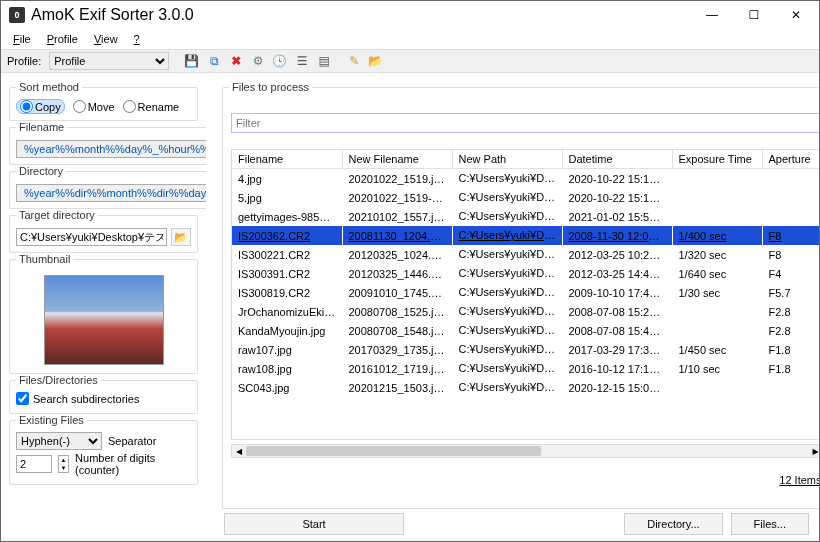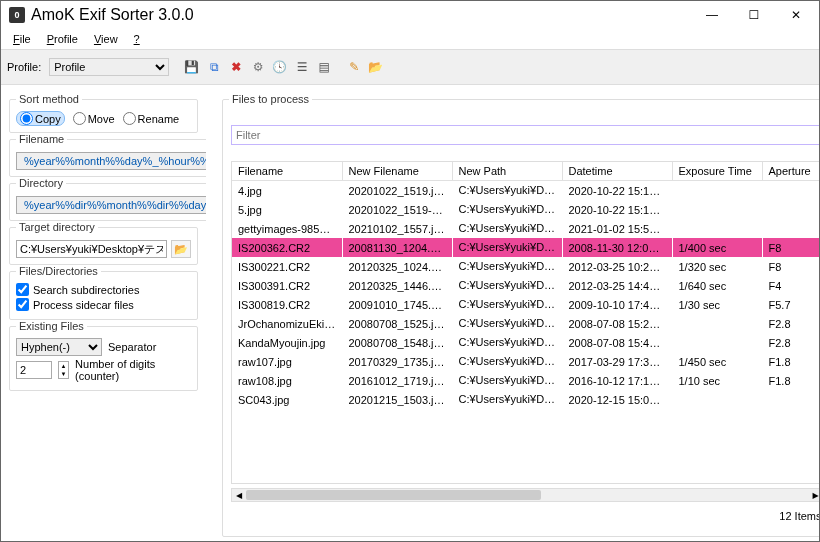--- a/index.html
+++ b/index.html
@@ -4,53 +4,53 @@
 <style>
 * { margin: 0; padding: 0; box-sizing: border-box; font-family: "Segoe UI", Tahoma, sans-serif; font-size: 11px; }
 body { background: #fff; width: 820px; height: 542px; overflow: hidden; position: relative; display: flex; flex-direction: column; border: 1px solid #666; }
 .titlebar { height: 28px; display: flex; align-items: center; padding: 0 2px 0 8px; background: #fff; }
 .titlebar .app-icon { width: 16px; height: 16px; background: #333; color: #fff; font-size: 9px; font-weight: bold; display: flex; align-items: center; justify-content: center; border-radius: 2px; margin-right: 6px; }
 .titlebar .title { flex: 1; font-size: 16px; }
 .titlebar .winbtn { width: 42px; height: 26px; display: flex; align-items: center; justify-content: center; font-size: 12px; }
 .menubar { height: 20px; display: flex; align-items: center; padding: 0 4px; }
 .menubar .mitem { padding: 2px 8px; }
 .menubar .mitem u { text-decoration: underline; }
-.toolbar { height: 36px; background: #f0f0f0; border-top: 1px solid #ddd; border-bottom: 1px solid #ddd; display: flex; align-items: center; padding: 0 6px; gap: 4px; }
+.toolbar { height: 24px; background: #f0f0f0; border-top: 1px solid #ddd; border-bottom: 1px solid #ddd; display: flex; align-items: center; padding: 0 6px; gap: 4px; }
 .toolbar .lbl { margin-right: 4px; }
 .toolbar select { height: 18px; width: 120px; border: 1px solid #ccc; font-size: 11px; }
 .toolbar .tbtn { width: 18px; height: 18px; display: flex; align-items: center; justify-content: center; font-size: 12px; cursor: pointer; }
 .content { flex: 1; display: flex; overflow: hidden; }
 .leftpane { width: 205px; padding: 8px; overflow-y: auto; display: flex; flex-direction: column; gap: 0; }
 fieldset { border: 1px solid #ddd; padding: 4px 6px 6px; border-radius: 2px; }
 legend { padding: 0 3px; color: #333; font-size: 11px; }
 .radio-row { display: flex; gap: 8px; margin-top: 2px; }
 .radio-row label { display: flex; align-items: center; gap: 2px; }
 .radio-row .active { background: #cfe6ff; border: 1px solid #7eb7f2; border-radius: 7px; padding: 0 3px; }
 .field-row { display: flex; align-items: center; gap: 4px; margin-top: 3px; }
 .field-row input[type=text], .field-row select { flex: 1; height: 18px; border: 1px solid #aaa; padding: 0 3px; font-size: 11px; }
 .field-row .iconbtn { width: 20px; height: 18px; border: 1px solid #ccc; background: #f5f5f5; display: flex; align-items: center; justify-content: center; font-size: 11px; }
 .thumb { width: 120px; height: 90px; margin: 6px auto 2px; background: linear-gradient(to bottom, #5a8ed6 0%, #8eb3db 40%, #e6e6f0 42%, #b5453c 60%, #8d3530 80%, #5e2a26 100%); border: 1px solid #999; }
 .checklist label { display: flex; align-items: flex-end; gap: 4px; margin: 2px 0; }
 .num-row { display: flex; align-items: center; gap: 6px; margin: 2px 0; }
 .num-row input[type=text] { width: 36px; height: 18px; border: 1px solid #aaa; text-align: left; padding: 0 3px; }
 .spin { width: 12px; height: 18px; border: 1px solid #aaa; display: flex; flex-direction: column; }
 .spin div { flex: 1; display: flex; align-items: center; justify-content: center; font-size: 6px; line-height: 1; }
-.rightpane { flex: 1; padding: 8px 8px 4px 16px; display: flex; flex-direction: row; overflow: hidden; }
+.rightpane { flex: 1; padding: 8px 8px 4px 16px; display: flex; flex-direction: column; overflow: hidden; }
 .rightpane fieldset.files { flex: 1; display: flex; flex-direction: column; overflow: hidden; }
 .filterbox { height: 20px; border: 1px solid #c4b5fd; margin: 16px 2px; padding: 0 4px; color: #777; display: flex; align-items: center; }
 .table-wrap { flex: 1; border: 1px solid #ddd; margin: 0 2px; overflow: auto; position: relative; background: #fff; }
 table { border-collapse: collapse; width: 100%; table-layout: fixed; }
 th { background: #fff; border-bottom: 1px solid #e0e0e0; border-right: 1px solid #e0e0e0; text-align: left; padding: 3px 6px; font-weight: normal; position: sticky; top: 0; }
 td { padding: 2px 6px; border-right: 1px solid transparent; white-space: nowrap; overflow: hidden; text-overflow: ellipsis; }
-tr.sel td { background: #ec4899; }
+tr.sel td { background: #1d4ed8; text-decoration: underline; }
 .hscroll { height: 14px; margin: 4px 2px 0; background: #f0f0f0; border: 1px solid #ddd; position: relative; }
 .hscroll .thumb-s { position: absolute; left: 14px; top: 1px; bottom: 1px; width: 50%; background: #ccc; border-radius: 2px; }
 .hscroll .arr { position: absolute; top: 0; bottom: 0; width: 14px; display: flex; align-items: center; justify-content: center; font-size: 8px; }
 .hscroll .arr.l { left: 0; } .hscroll .arr.r { right: 0; }
-.count { text-align: right; margin: 8px 4px; font-size: 11px; }
+.count { text-align: right; margin: 16px 4px; font-size: 11px; text-decoration: underline; }
 .bottombtns { display: flex; gap: 8px; padding: 4px 2px 2px; justify-content: flex-end; }
 .bottombtns .spacer { flex: 1; }
 .bottombtns button { height: 22px; padding: 0 22px; border: 1px solid #ccc; background: #f3f3f3; font-size: 11px; }
 .bottombtns button:first-child { flex: 0 0 180px; }
 .blue { color: #0058b0; }
 </style>
 </head>
 <body>
 
 <div class="titlebar">
@@ -123,30 +123,30 @@
     </fieldset>
 
     <fieldset>
       <legend>Target directory</legend>
       <div class="field-row">
         <input type="text" value="C:¥Users¥yuki¥Desktop¥テスト" style="">
         <span class="iconbtn" style="color:#d88b1d">📂</span>
       </div>
     </fieldset>
 
+    <fieldset>
+      <legend>Thumbnail</legend>
+      <div class="thumb"></div>
+    </fieldset>
 
     <fieldset class="checklist">
       <legend>Files/Directories</legend>
       <label>
           <input type="checkbox" checked="" style="">
           <span>Search subdirectories</span>
-        </label>
-      <label>
-          <input type="checkbox" checked="" style="">
-          <span>Process sidecar files</span>
         </label>
     </fieldset>
 
     <fieldset class="checklist">
       <legend>Existing Files</legend>
       <div class="num-row">
         <select style="width:86px;height:18px;border:1px solid #aaa"><option>Hyphen(-)</option></select>
         <span>Separator</span>
       </div>
       <div class="num-row">

